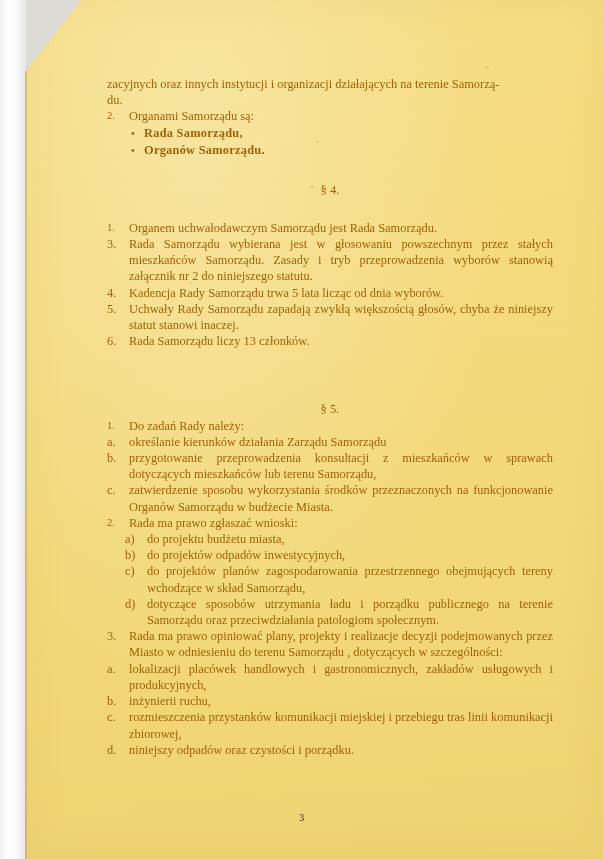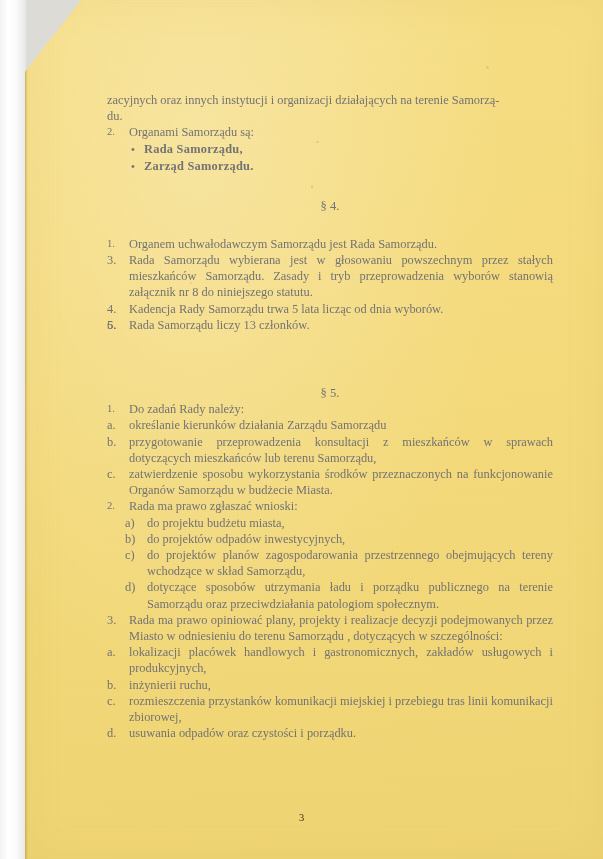--- a/index.html
+++ b/index.html
@@ -71,23 +71,23 @@
     opacity: 0.30;
     background-image:
       repeating-linear-gradient(0deg, rgba(180,150,60,0.05) 0px, rgba(180,150,60,0.05) 1px, rgba(255,255,255,0) 1px, rgba(255,255,255,0) 3px),
       repeating-linear-gradient(90deg, rgba(160,132,50,0.04) 0px, rgba(160,132,50,0.04) 1px, rgba(255,255,255,0) 1px, rgba(255,255,255,0) 4px);
     pointer-events: none;
   }
 
   .content {
     position: absolute;
     left: 107px;
-    top: 92px;
+    top: 76px;
     width: 446px;
-    color: #737373;
+    color: #a16207;
     font-size: 12.4px;
     line-height: 16.2px;
     text-rendering: optimizeLegibility;
   }
 
   .para {
     text-align: justify;
     margin: 0;
   }
   .hang {
@@ -181,44 +181,45 @@
       <span>Organami Samorządu są:</span>
     </div>
 
     <ul class="bullets">
       <li>
         <span class="dot">•</span>
         <span>Rada Samorządu,</span>
       </li>
       <li>
         <span class="dot">•</span>
-        <span>Zarząd Samorządu.</span>
+        <span>Organów Samorządu.</span>
       </li>
     </ul>
 
     <div class="sp-m"></div>
 
     <p class="section-head">§ 4.</p>
 
     <div class="sp-m"></div>
 
     <div class="para hang">
       <span class="marker marker-sm">1.</span>
       <span>Organem uchwałodawczym Samorządu jest Rada Samorządu.</span>
     </div>
     <div class="para hang">
       <span class="marker">3.</span>
-      <span>Rada Samorządu wybierana jest w głosowaniu powszechnym przez stałych mieszkańców Samorządu. Zasady i tryb przeprowadzenia wyborów stanowią załącznik nr 8 do niniejszego statutu.</span>
+      <span>Rada Samorządu wybierana jest w głosowaniu powszechnym przez stałych mieszkańców Samorządu. Zasady i tryb przeprowadzenia wyborów stanowią załącznik nr 2 do niniejszego statutu.</span>
     </div>
     <div class="para hang">
       <span class="marker">4.</span>
       <span>Kadencja Rady Samorządu trwa 5 lata licząc od dnia wyborów.</span>
     </div>
     <div class="para hang">
       <span class="marker">5.</span>
+      <span>Uchwały Rady Samorządu zapadają zwykłą większością głosów, chyba że niniejszy statut stanowi inaczej.</span>
     </div>
     <div class="para hang">
       <span class="marker">6.</span>
       <span>Rada Samorządu liczy 13  członków.</span>
     </div>
 
     <div class="sp-l"></div>
     <div class="sp-m"></div>
 
     <p class="section-head">§ 5.</p>
@@ -275,19 +276,19 @@
     <div class="para hang">
       <span class="marker">b.</span>
       <span>inżynierii ruchu,</span>
     </div>
     <div class="para hang">
       <span class="marker">c.</span>
       <span>rozmieszczenia przystanków komunikacji miejskiej i przebiegu tras linii komunikacji zbiorowej,</span>
     </div>
     <div class="para hang">
       <span class="marker">d.</span>
-      <span>usuwania odpadów oraz czystości i porządku.</span>
+      <span>niniejszy odpadów oraz czystości i porządku.</span>
     </div>
 
   </div>
 
   <div class="pagenum">3</div>
 </div>
 
 </body></html>

